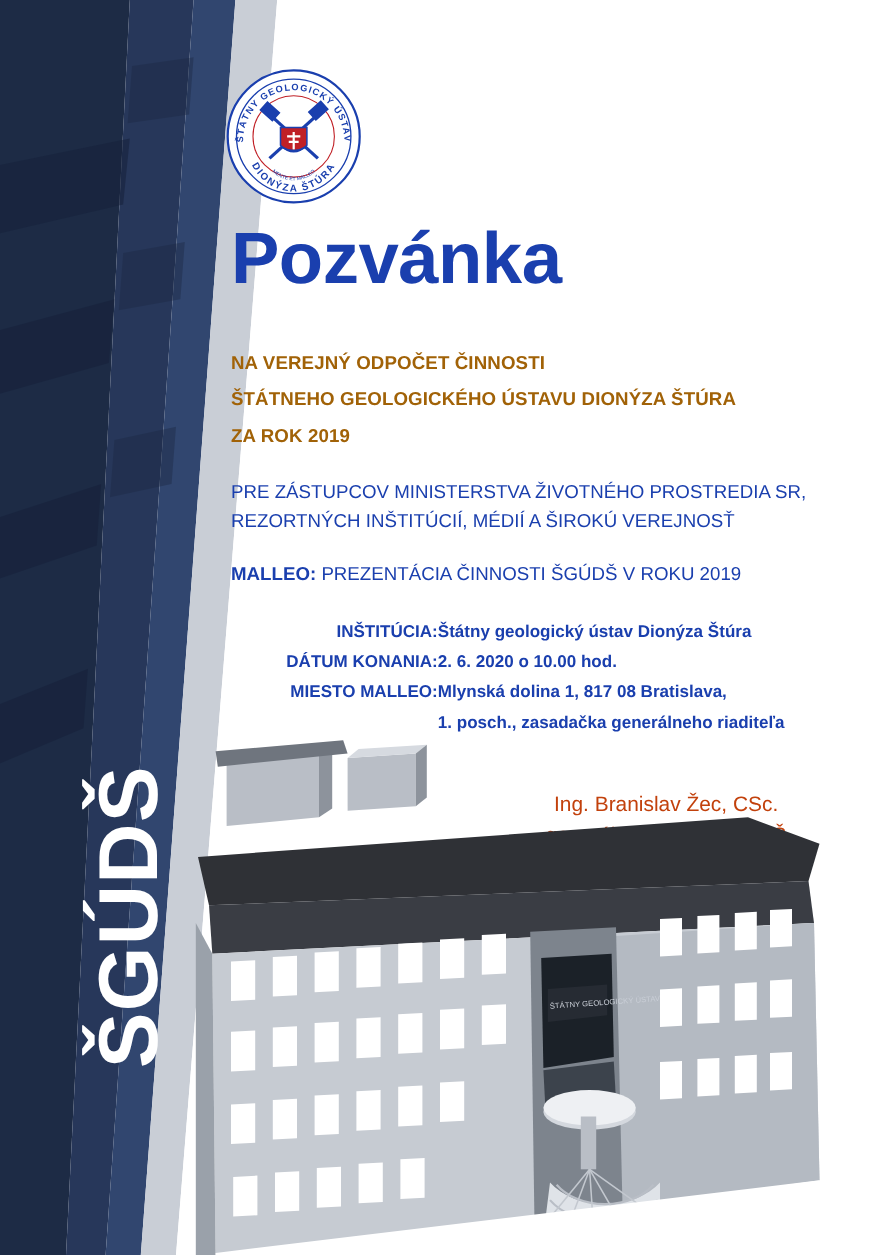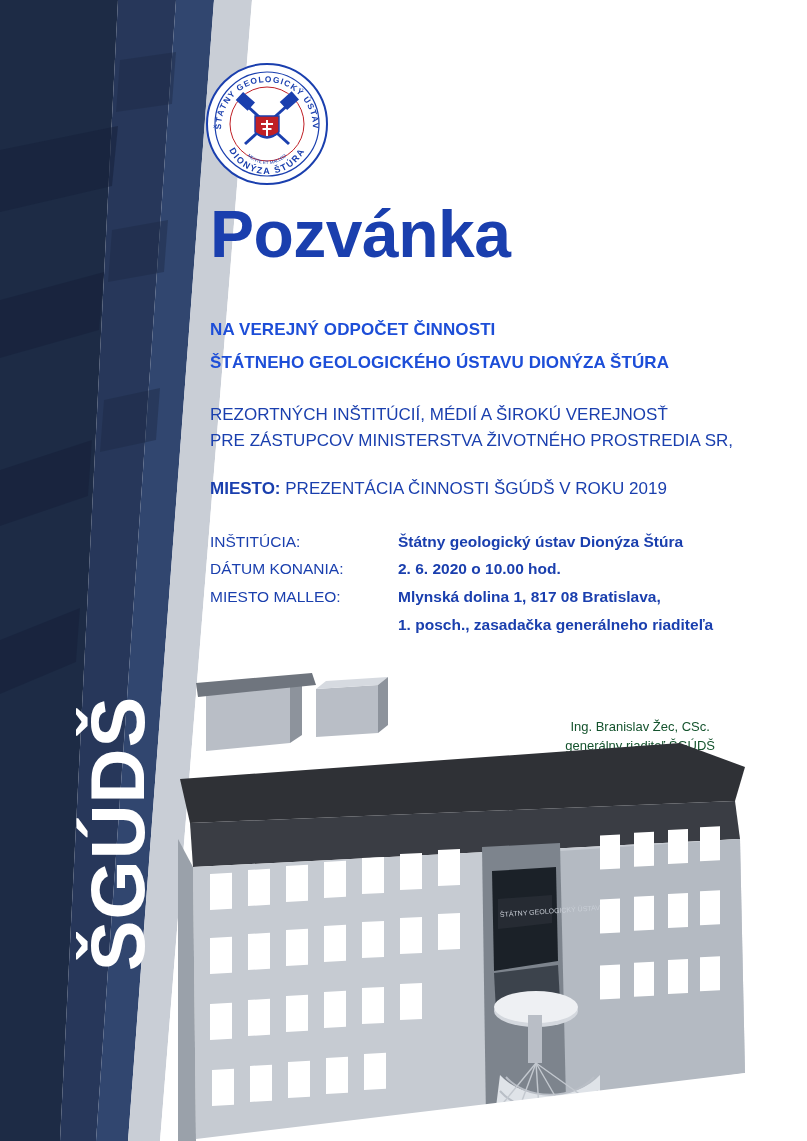--- a/index.html
+++ b/index.html
@@ -66,21 +66,21 @@
   }
   .title {
     color: #1a3fae;
     font-size: 66px;
     font-weight: bold;
     line-height: 1.05;
     margin: 0 0 44px 0;
     letter-spacing: -0.5px;
   }
   .subtitle {
-    color: #1d4ed8;
+    color: #a16207;
     font-size: 17px;
     font-weight: bold;
     line-height: 1.95;
     margin: 0 0 22px 0;
     letter-spacing: 0.1px;
   }
   .audience {
     color: #1a3fae;
     font-size: 17px;
     font-weight: normal;
@@ -95,31 +95,31 @@
   }
   .program b { font-weight: bold; }
 
   .details {
     color: #1a3fae;
     font-size: 15.5px;
     line-height: 1.78;
   }
   .details table { border-collapse: collapse; }
   .details td { vertical-align: top; padding: 0; }
-  .details .lbl { font-weight: normal; width: 188px; white-space: nowrap; }
+  .details .lbl { font-weight: bold; width: 188px; white-space: nowrap; text-align: right; }
   .details .val { font-weight: bold; }
 
   
   .signature {
     position: absolute;
     right: 92px;
     top: 718px;
     text-align: center;
-    color: #14532d;
-    font-size: 13px;
+    color: #c2410c;
+    font-size: 19px;
     line-height: 1.45;
   }
 
   
   .building {
     position: absolute;
     left: 0;
     bottom: 0;
     width: 807px;
     height: 470px;
@@ -195,29 +195,30 @@
       <path d="M 52,72 Q 62,78 72,72" stroke="#1a3fae" stroke-width="1.6" fill="none"></path>
     </svg>
   </div>
 
   <div class="content">
     <h1 class="title">Pozvánka</h1>
 
     <div class="subtitle">
       <div>NA VEREJNÝ ODPOČET ČINNOSTI</div>
       <div>ŠTÁTNEHO GEOLOGICKÉHO ÚSTAVU DIONÝZA ŠTÚRA</div>
+      <div>ZA ROK 2019</div>
     </div>
 
     <div class="audience">
+      <div>PRE ZÁSTUPCOV MINISTERSTVA ŽIVOTNÉHO PROSTREDIA SR,</div>
       <div>REZORTNÝCH INŠTITÚCIÍ, MÉDIÍ A ŠIROKÚ VEREJNOSŤ</div>
-      <div>PRE ZÁSTUPCOV MINISTERSTVA ŽIVOTNÉHO PROSTREDIA SR,</div>
     </div>
 
     <div class="program">
-      <b>MIESTO:</b>
+      <b>MALLEO:</b>
       <span>PREZENTÁCIA ČINNOSTI ŠGÚDŠ V ROKU 2019</span>
     </div>
 
     <div class="details">
       <table>
         <tbody>
             <tr>
           <td class="lbl">INŠTITÚCIA:</td>
           <td class="val">Štátny geologický ústav Dionýza Štúra</td>
         </tr>

